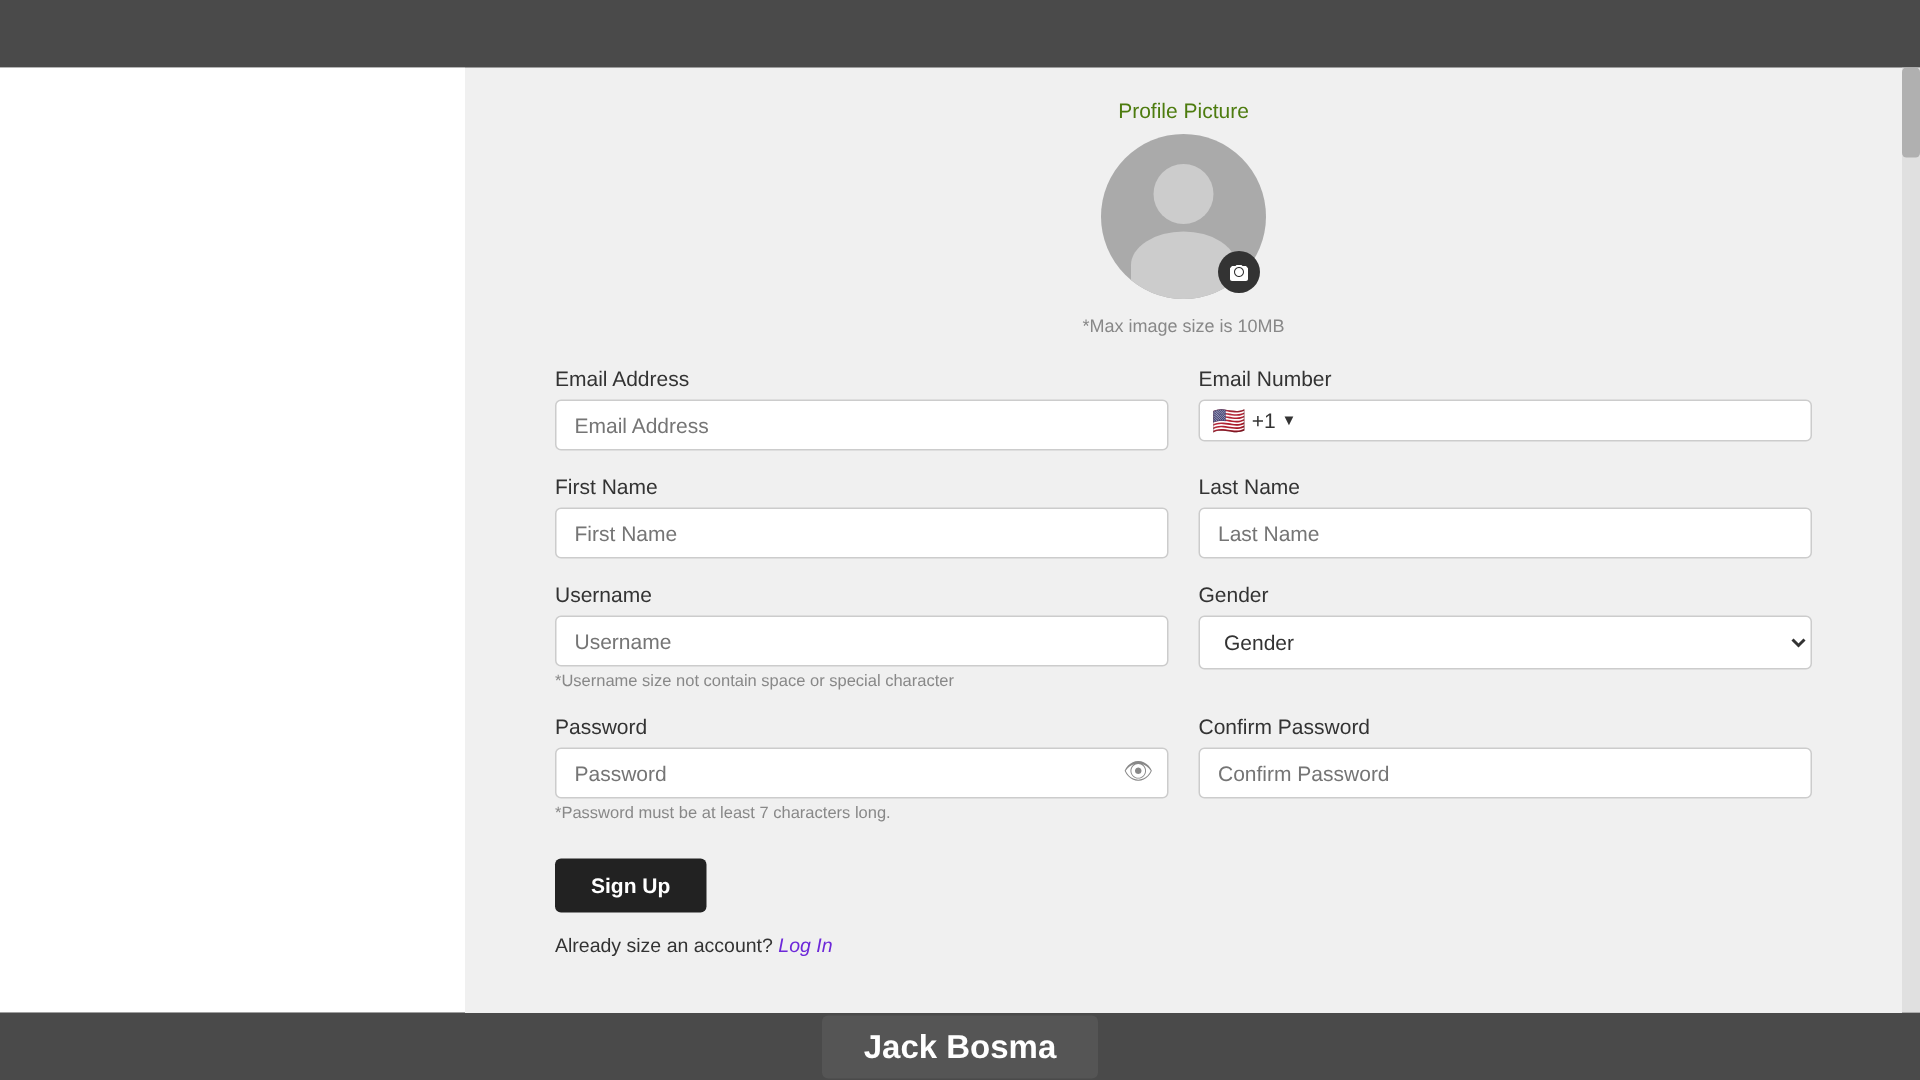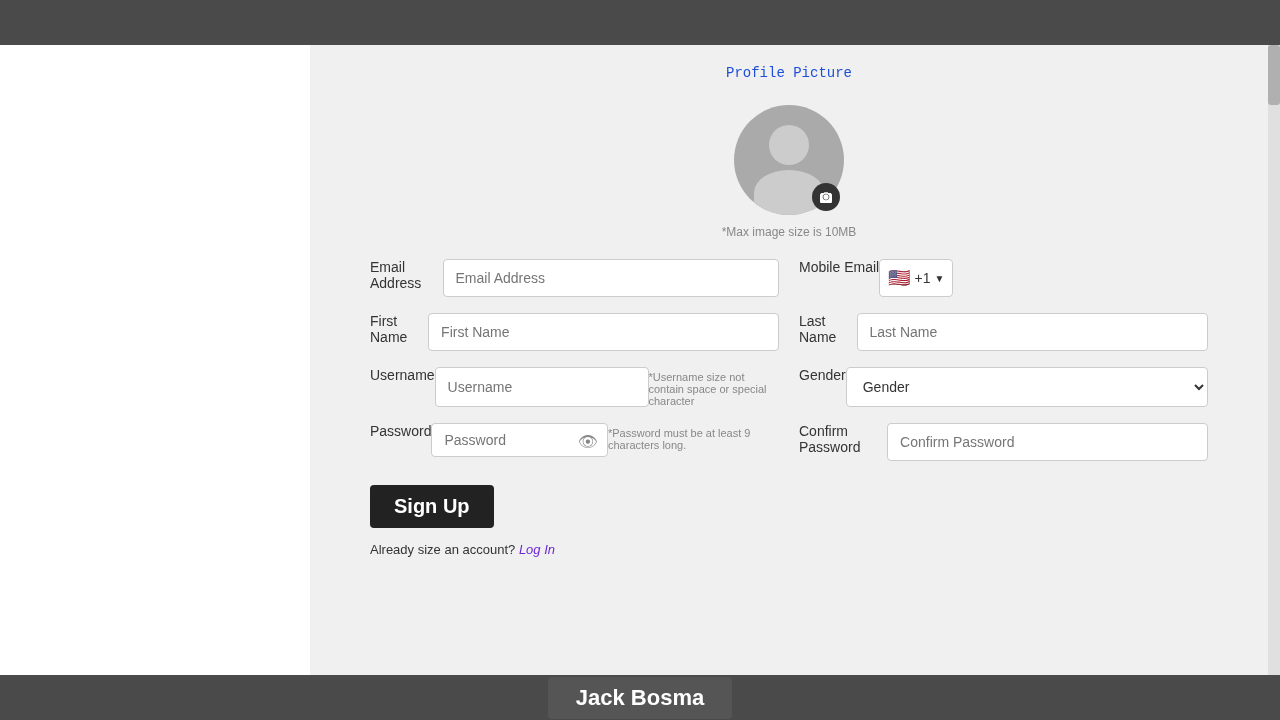--- a/index.html
+++ b/index.html
@@ -59,23 +59,22 @@
     }
 
     
     .profile-picture-section {
       text-align: center;
       margin-bottom: 20px;
     }
 
     .profile-picture-label {
       font-size: 14px;
-      color: #1d4ed8;
-      margin-bottom: 24px;
-      font-family: Liberation Mono, monospace;
+      color: #4d7c0f;
+      margin-bottom: 8px;
     }
 
     .avatar-wrapper {
       position: relative;
       display: inline-block;
       margin: 0 auto;
     }
 
     .avatar-circle {
       width: 110px;
@@ -141,20 +140,21 @@
     
     .form-row {
       display: flex;
       gap: 20px;
       margin-bottom: 16px;
     }
 
     .form-group {
       flex: 1;
       display: flex;
+      flex-direction: column;
     }
 
     .form-label {
       font-size: 14px;
       color: #333;
       margin-bottom: 6px;
       font-weight: 500;
     }
 
     .form-input {
@@ -232,21 +232,21 @@
       font-size: 10px;
       color: #333;
     }
 
     .sign-up-btn {
       background: #222;
       color: #fff;
       border: none;
       border-radius: 4px;
       padding: 10px 24px;
-      font-size: 20px;
+      font-size: 14px;
       font-weight: 600;
       cursor: pointer;
       margin-top: 8px;
     }
 
     .login-link-row {
       margin-top: 14px;
       font-size: 13px;
       color: #333;
     }
@@ -286,21 +286,21 @@
       <div class="max-image-note">*Max image size is 10MB</div>
     </div>
 
     
     <div class="form-row">
       <div class="form-group">
         <label class="form-label">Email Address</label>
         <input class="form-input" type="email" placeholder="Email Address" style="">
       </div>
       <div class="form-group">
-        <label class="form-label">Mobile Email</label>
+        <label class="form-label">Email Number</label>
         <div class="phone-input-wrapper">
           <span class="phone-flag">🇺🇸</span>
           <span class="phone-code">+1</span>
           <span class="phone-dropdown-arrow">▼</span>
         </div>
       </div>
     </div>
 
     
     <div class="form-row">
@@ -333,21 +333,21 @@
     </div>
 
     
     <div class="form-row">
       <div class="form-group">
         <label class="form-label">Password</label>
         <div class="password-wrapper">
           <input class="form-input" type="password" placeholder="Password" style="">
           <button class="eye-icon-btn" title="Show/hide password">👁</button>
         </div>
-        <span class="form-hint">*Password must be at least 9 characters long.</span>
+        <span class="form-hint">*Password must be at least 7 characters long.</span>
       </div>
       <div class="form-group">
         <label class="form-label">Confirm Password</label>
         <input class="form-input" type="password" placeholder="Confirm Password" style="">
       </div>
     </div>
 
     
     <button class="sign-up-btn">Sign Up</button>
 

